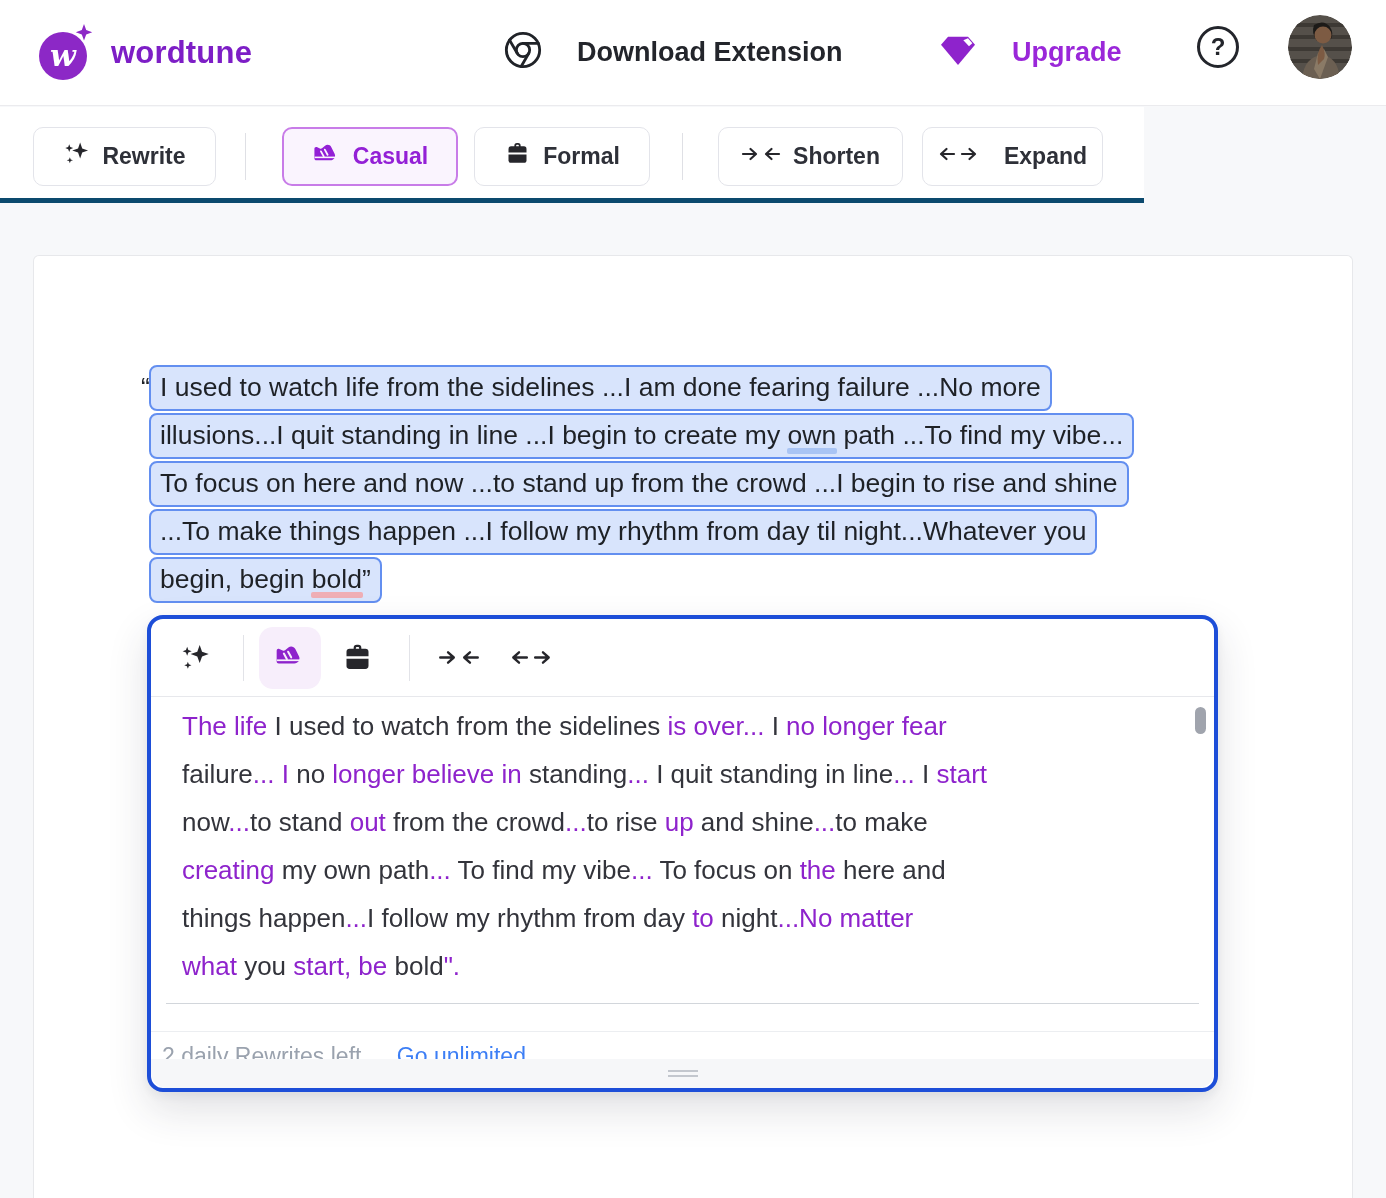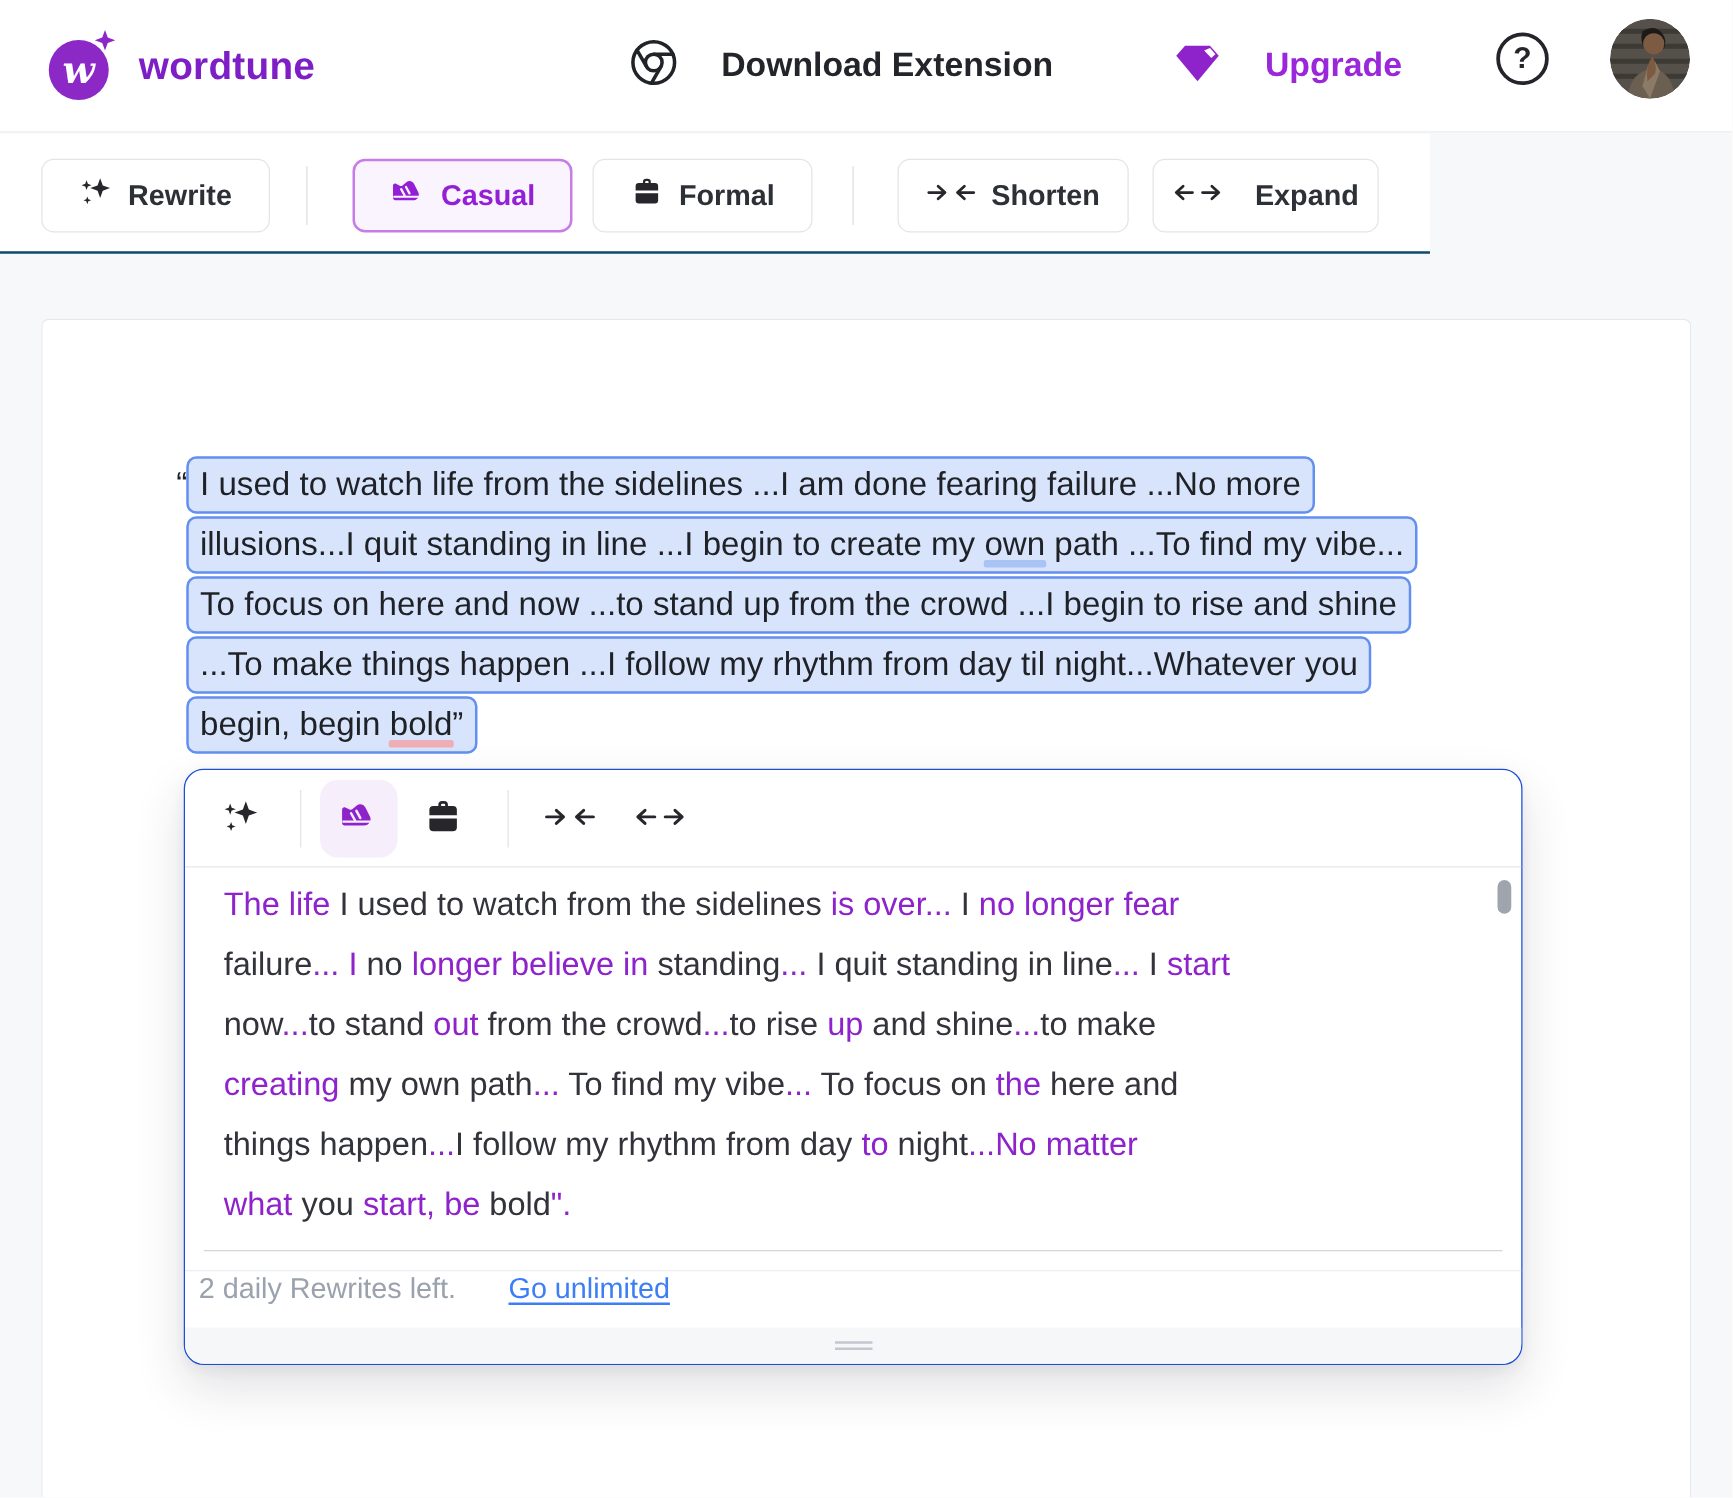--- a/index.html
+++ b/index.html
@@ -27,21 +27,21 @@
   .help-btn {
     position:absolute; left:1197px; top:26px; width:42px; height:42px;
     border:3px solid #23252b; border-radius:50%;
     display:flex; align-items:center; justify-content:center;
     font-size:24px; font-weight:700; color:#23252b; background:#fff;
   }
   .avatar { position:absolute; left:1288px; top:15px; width:64px; height:64px; border-radius:50%; overflow:hidden; }
   
   .style-bar {
     position:absolute; left:0; top:107px; width:1144px; height:96px;
-    background:#ffffff; border-bottom:2px solid #0c4a6e;
+    background:#ffffff; border-bottom:5px solid #0c4a6e;
   }
   .tb-btn {
     position:absolute; top:20px; height:59px;
     background:#fff; border:1px solid #e3e4ea; border-radius:10px;
     display:flex; align-items:center; justify-content:center; gap:12px;
     font-size:23px; font-weight:600; color:#2e3038; cursor:pointer;
   }
   .tb-btn.selected { background:#faf4fe; border:2px solid #c87ce8; color:#9320d6; }
   .tb-div { position:absolute; top:26px; width:1px; height:47px; background:#dfe0e5; }
   
@@ -59,41 +59,41 @@
     padding:3px 9px 5px 9px; margin-top:-2px; line-height:34px;
   }
   .quote-out { position:absolute; left:-10px; top:3px; color:#1e2126; }
   .u-blue { position:relative; }
   .u-blue::after { content:""; position:absolute; left:-1px; right:-1px; bottom:-4px; height:6px; background:#a9c4f4; border-radius:2px; }
   .u-pink { position:relative; }
   .u-pink::after { content:""; position:absolute; left:-1px; right:-1px; bottom:-4px; height:6px; background:#efaeb5; border-radius:2px; }
   
   .popup {
     position:absolute; left:147px; top:615px; width:1071px; height:477px;
-    background:#fff; border:1px solid #1d4ed8; border-radius:16px;
+    background:#fff; border:4px solid #1d4ed8; border-radius:16px;
     box-shadow:0 18px 40px rgba(40,44,63,.14), 0 4px 10px rgba(40,44,63,.06);
   }
   .popup-toolbar { position:absolute; left:0; top:0; width:100%; height:78px; border-bottom:1px solid #e7e8ec; }
   .pt-icon { position:absolute; top:22px; width:36px; height:36px; display:flex; align-items:center; justify-content:center; cursor:pointer; }
   .pt-casual {
     position:absolute; left:108px; top:8px; width:62px; height:62px;
     background:#f7eefb; border-radius:14px;
     display:flex; align-items:center; justify-content:center; cursor:pointer;
   }
   .pt-div { position:absolute; top:16px; width:1px; height:46px; background:#e2e3e8; }
   .popup-body { position:absolute; left:31px; top:92px; width:1010px; }
   .p-line { height:48px; font-size:26px; white-space:nowrap; }
   .pd { color:#33343b; }
   .pv { color:#8e23cc; }
   .scroll-thumb { position:absolute; right:8px; top:88px; width:11px; height:27px; background:#a0a4ad; border-radius:6px; cursor:pointer; }
   .content-divider { position:absolute; left:15px; right:15px; top:384px; height:1px; background:#d2d6db; }
   .popup-footer {
-    position:absolute; left:0; top:400px; width:100%; height:49px;
+    position:absolute; left:0; top:412px; width:100%; height:49px;
     border-top:1px solid #eceef1;
-    display:flex; padding-left:11px; gap:42px;
+    display:flex; align-items:center; padding-left:11px; gap:29px;
   }
   .footer-left { font-size:23px; color:#9aa2ae; }
   .footer-link { font-size:23px; color:#3c7ef5; text-decoration:underline; text-underline-offset:4px; cursor:pointer; }
   .popup-grip {
     position:absolute; left:0; bottom:0; width:100%; height:29px;
     background:#f6f7f9; border-radius:0 0 16px 16px;
     display:flex; align-items:center; justify-content:center;
   }
   .grip { width:30px; height:7px; border-top:2px solid #c3c7ce; border-bottom:2px solid #c3c7ce; cursor:grab; }
 </style>

